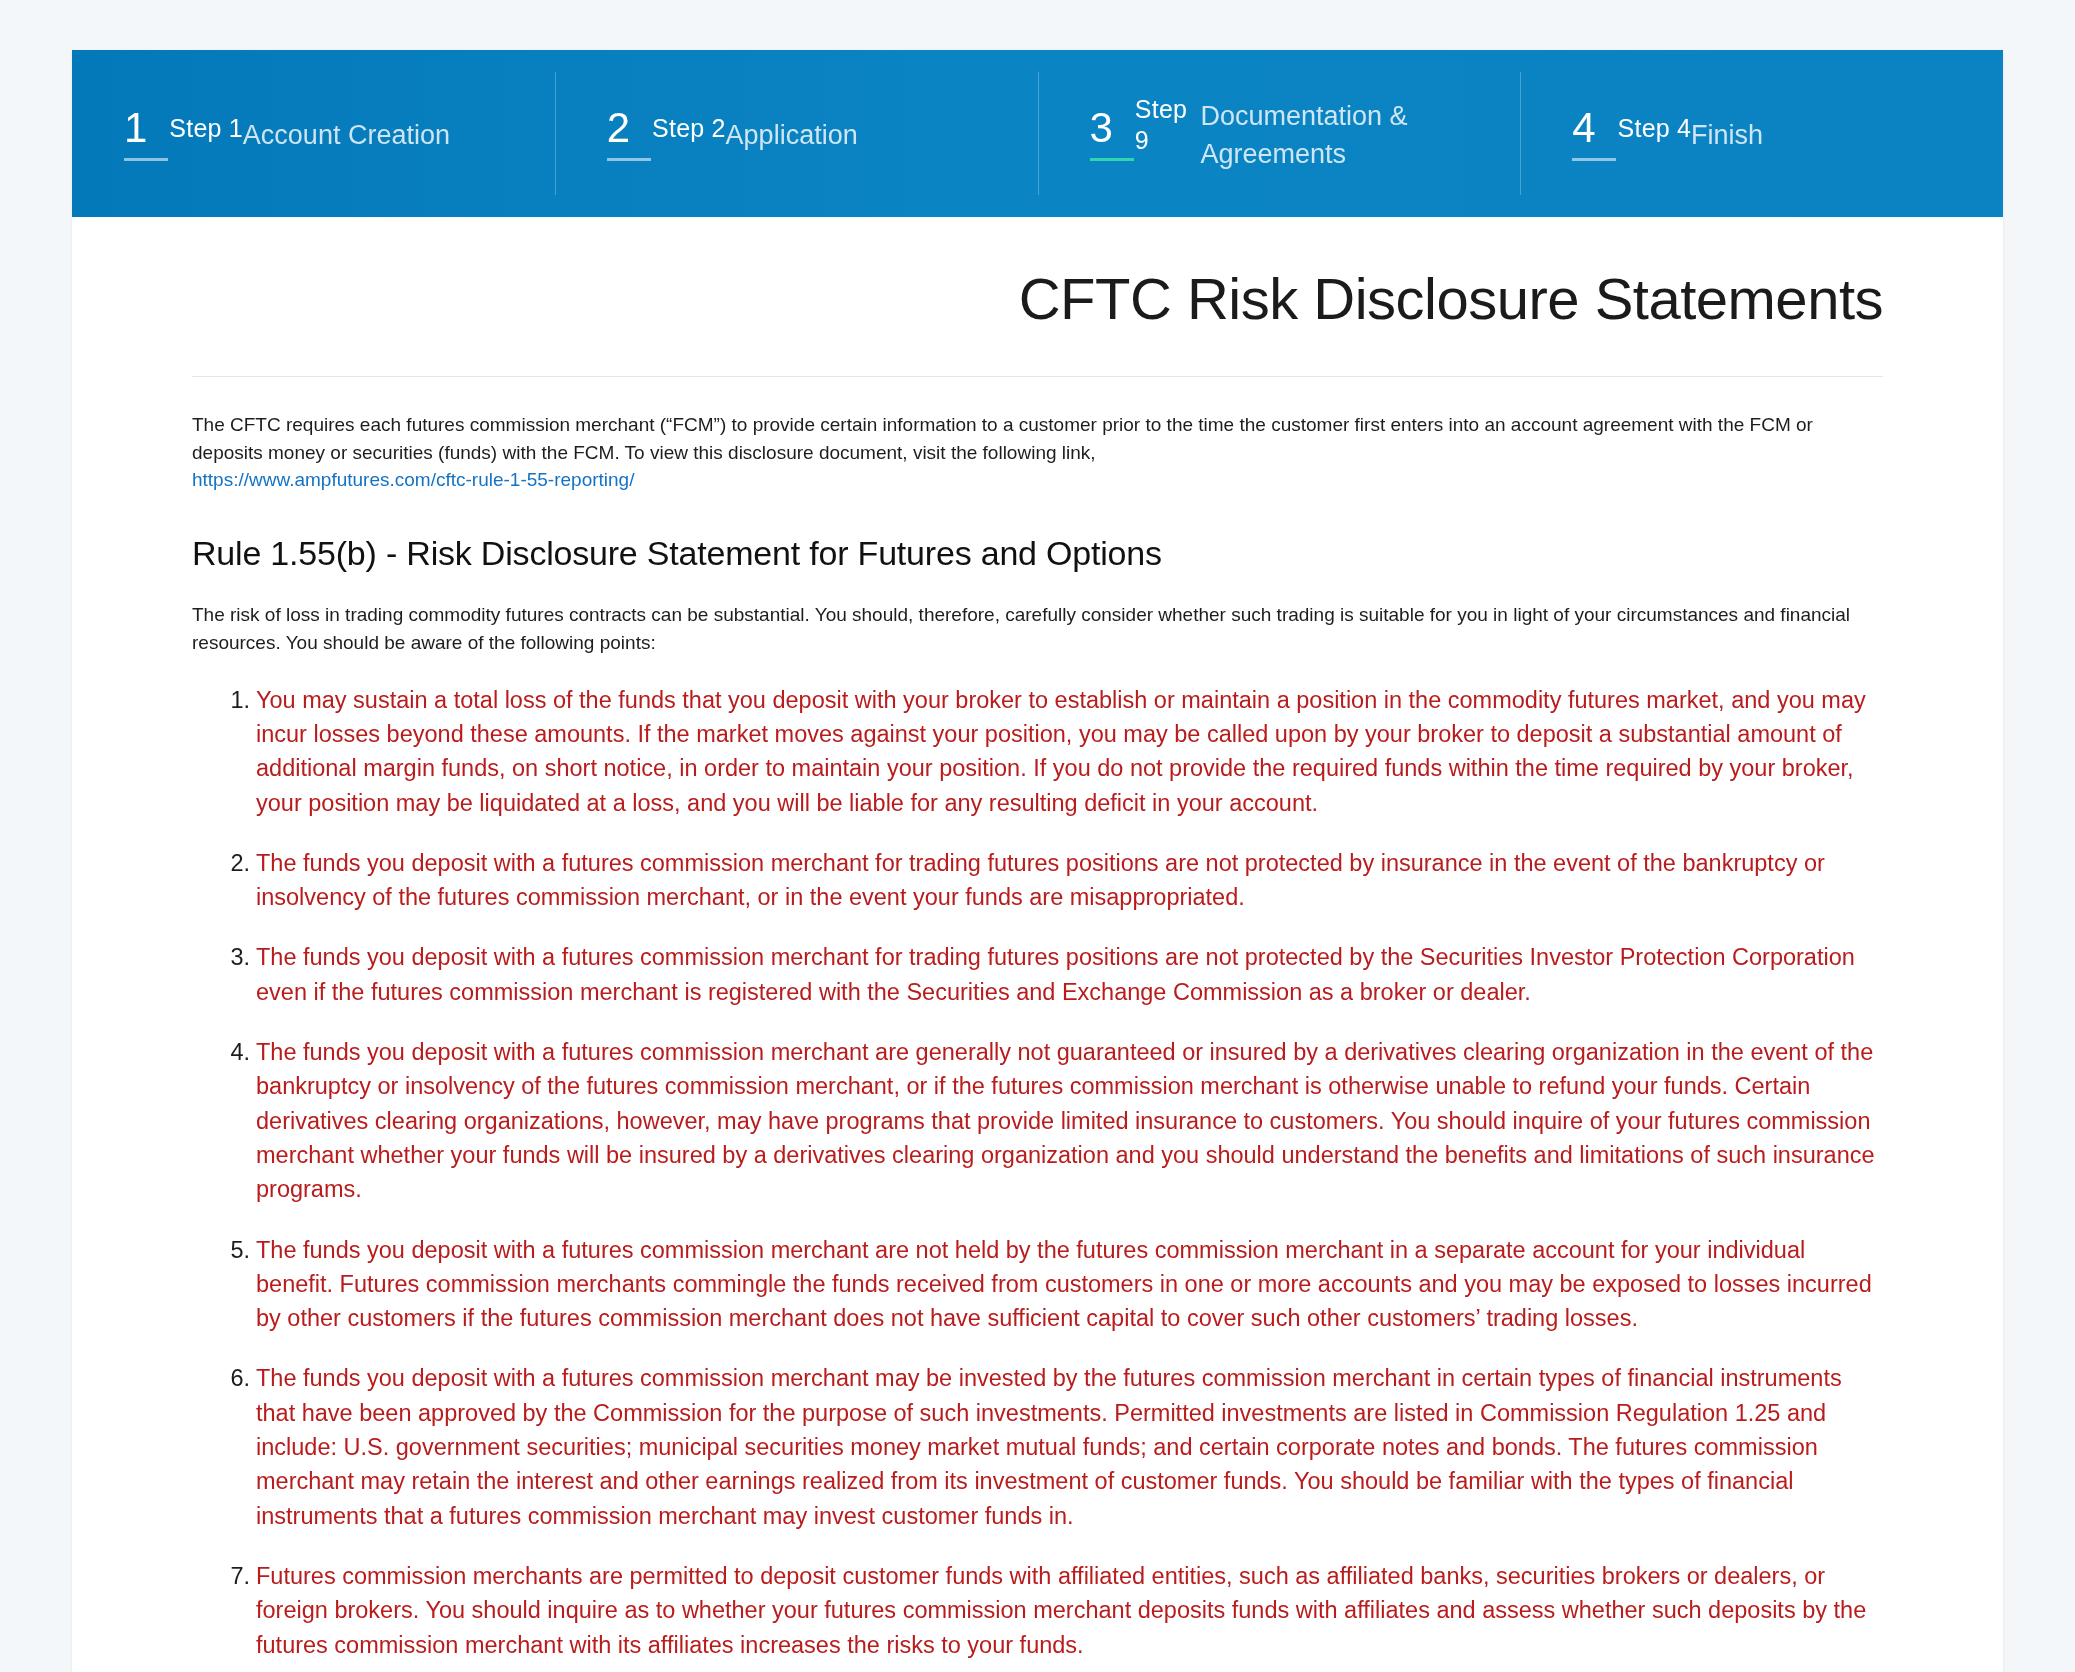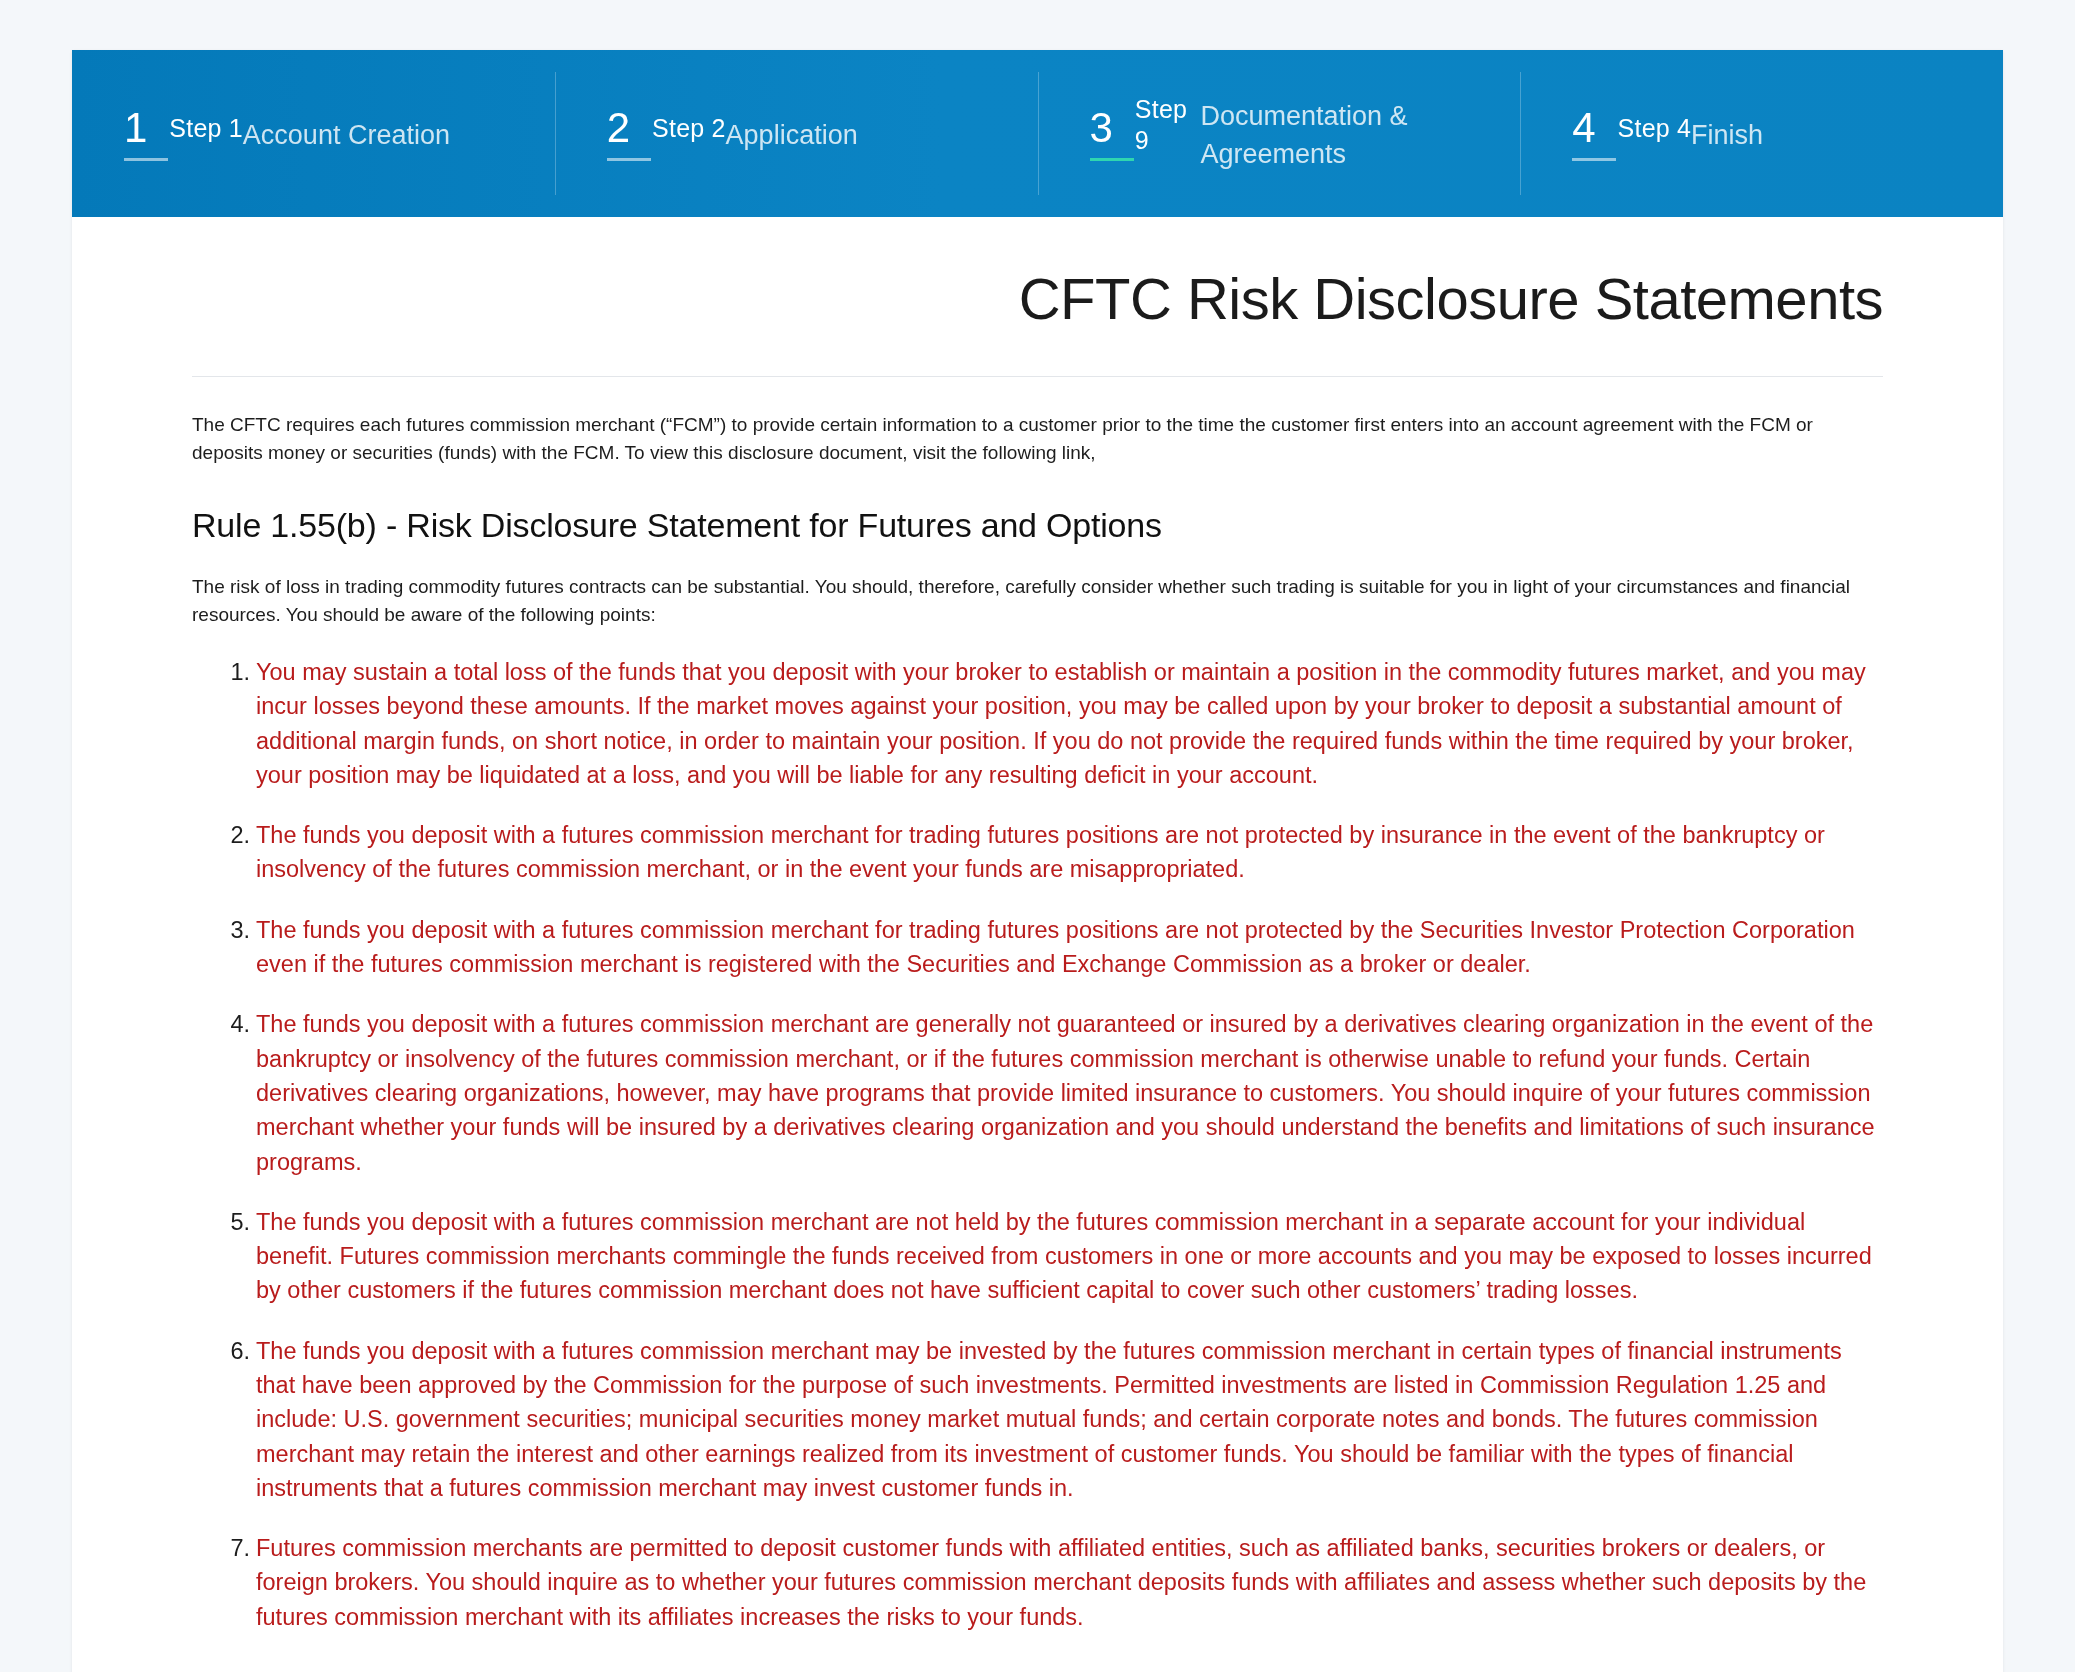--- a/index.html
+++ b/index.html
@@ -196,20 +196,21 @@
 
     </div>
 
     <div class="content">
 
       <h1 class="doc-title">CFTC Risk Disclosure Statements</h1>
       <hr class="divider">
 
       <p class="intro">
         <span>The CFTC requires each futures commission merchant (“FCM”) to provide certain information to a customer prior to the time the customer first enters into an account agreement with the FCM or deposits money or securities (funds) with the FCM.  To view this disclosure document, visit the following link,</span><br>
+        <a class="link" href="#">https://www.ampfutures.com/cftc-rule-1-55-reporting/</a>
       </p>
 
       <h2 class="rule-title">Rule 1.55(b) - Risk Disclosure Statement for Futures and Options</h2>
 
       <p class="body-text">The risk of loss in trading commodity futures contracts can be substantial. You should, therefore, carefully consider whether such trading is suitable for you in light of your circumstances and financial resources. You should be aware of the following points:</p>
 
       <ol class="points">
         <li>You may sustain a total loss of the funds that you deposit with your broker to establish or maintain a position in the commodity futures market, and you may incur losses beyond these amounts. If the market moves against your position, you may be called upon by your broker to deposit a substantial amount of additional margin funds, on short notice, in order to maintain your position. If you do not provide the required funds within the time required by your broker, your position may be liquidated at a loss, and you will be liable for any resulting deficit in your account.</li>
         <li>The funds you deposit with a futures commission merchant for trading futures positions are not protected by insurance in the event of the bankruptcy or insolvency of the futures commission merchant, or in the event your funds are misappropriated.</li>
         <li>The funds you deposit with a futures commission merchant for trading futures positions are not protected by the Securities Investor Protection Corporation even if the futures commission merchant is registered with the Securities and Exchange Commission as a broker or dealer.</li>

